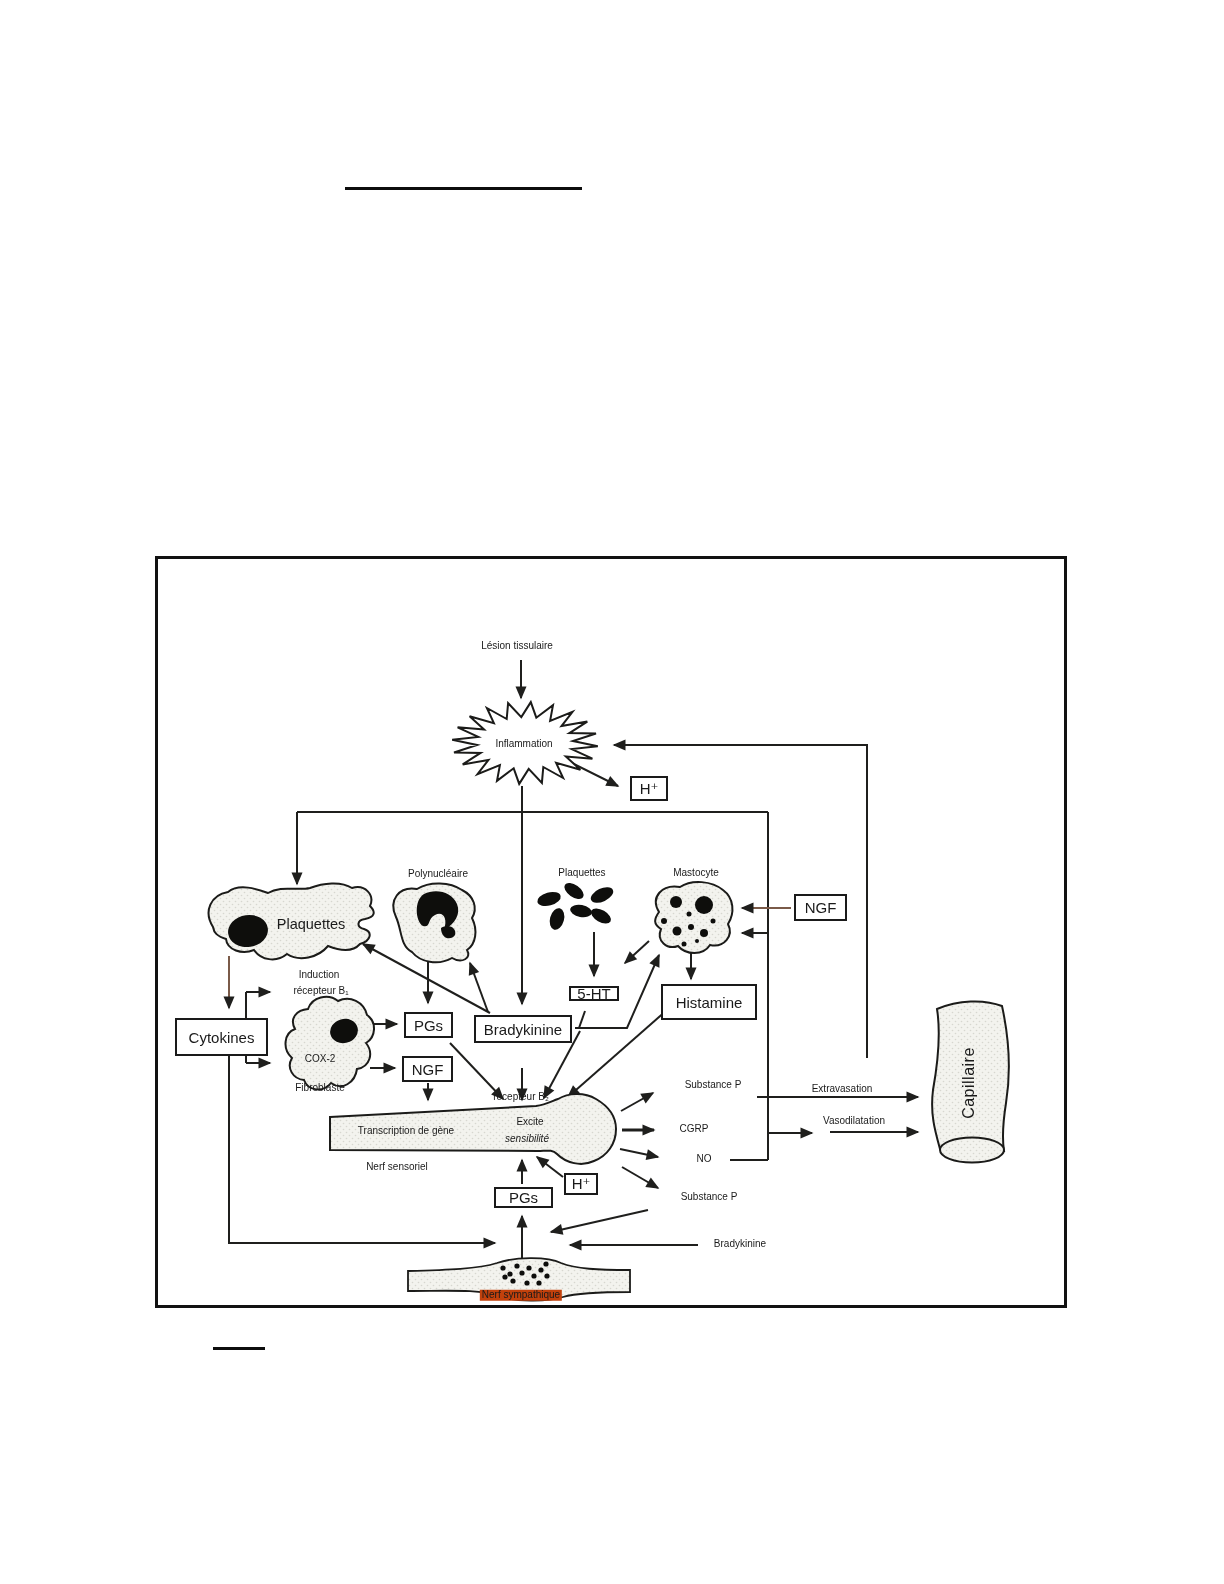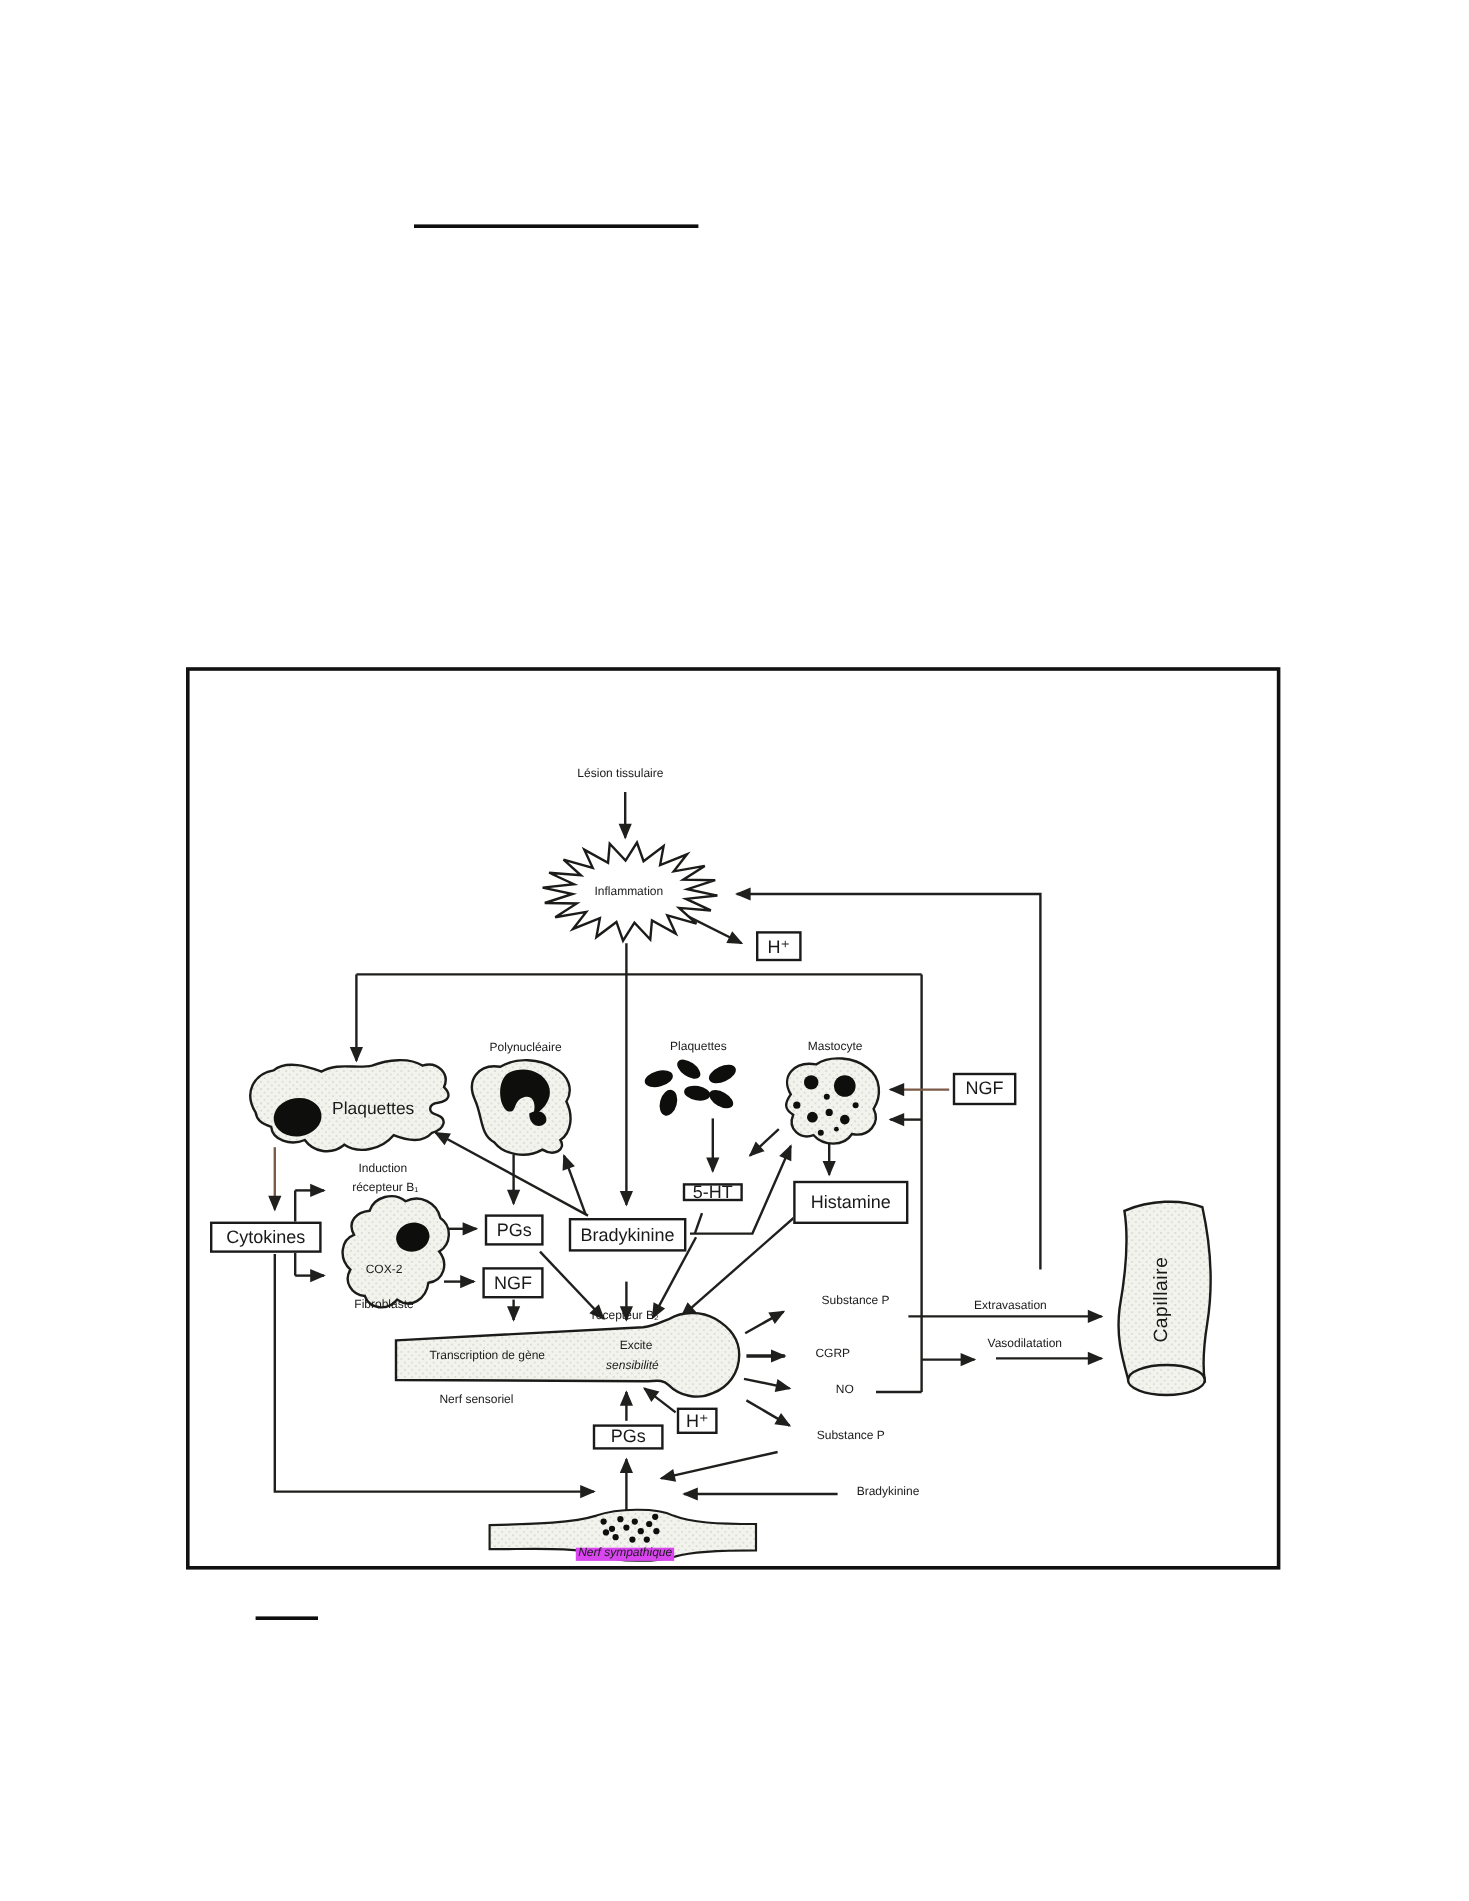--- a/index.html
+++ b/index.html
@@ -208,24 +208,24 @@
   <div class="lbl" style="left:527px;top:1139px;font-style:italic;">sensibilité</div>
   <div class="lbl" style="left:397px;top:1167px;">Nerf sensoriel</div>
   <div class="lbl" style="left:713px;top:1085px;">Substance P</div>
   <div class="lbl" style="left:694px;top:1129px;">CGRP</div>
   <div class="lbl" style="left:704px;top:1159px;">NO</div>
   <div class="lbl" style="left:709px;top:1197px;">Substance P</div>
   <div class="lbl" style="left:842px;top:1089px;">Extravasation</div>
   <div class="lbl" style="left:854px;top:1121px;">Vasodilatation</div>
   <div class="lbl rot" style="left:969px;top:1083px;">Capillaire</div>
   <div class="lbl" style="left:740px;top:1244px;">Bradykinine</div>
-  <div class="lbl" style="left:521px;top:1295px;background:#d946ef;padding:0 2px;font-style:italic;">Nerf sympathique</div>
+  <div class="lbl" style="left:521px;top:1295px;background:#c2410c;padding:0 2px;">Nerf sympathique</div>
 
   <div class="box" style="left:630px;top:776px;width:38px;height:25px;">H⁺</div>
-  <div class="box" style="left:175px;top:1018px;width:93px;height:26px;">Cytokines</div>
+  <div class="box" style="left:175px;top:1018px;width:93px;height:38px;">Cytokines</div>
   <div class="box" style="left:404px;top:1012px;width:49px;height:26px;">PGs</div>
   <div class="box" style="left:402px;top:1056px;width:51px;height:26px;">NGF</div>
   <div class="box" style="left:474px;top:1015px;width:98px;height:28px;">Bradykinine</div>
   <div class="box" style="left:569px;top:986px;width:50px;height:15px;">5-HT</div>
   <div class="box" style="left:661px;top:984px;width:96px;height:36px;">Histamine</div>
   <div class="box" style="left:794px;top:894px;width:53px;height:27px;">NGF</div>
   <div class="box" style="left:494px;top:1187px;width:59px;height:21px;">PGs</div>
   <div class="box" style="left:564px;top:1173px;width:34px;height:22px;">H⁺</div>
 
 </div>

